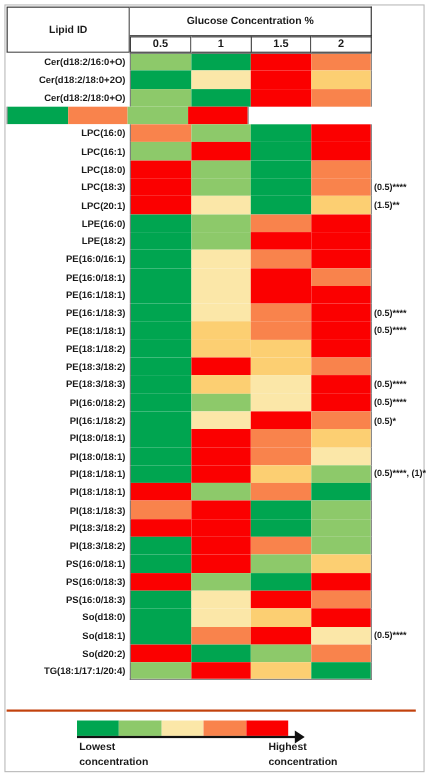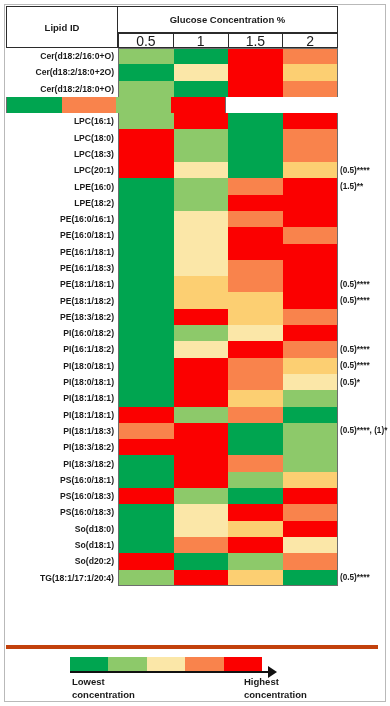--- a/index.html
+++ b/index.html
@@ -55,21 +55,21 @@
     left: 112px; top: 27px;
     width: 220px; height: 15px;
     display: flex;
   }
   .hdr-sub {
     flex: 1 1 0;
     border: 1px solid #2b2b2b;
     border-left: none;
     background: #ffffff;
     display: flex; align-items: center; justify-content: center;
-    font-size: 14px; color: #1a1a1a; font-weight: 400;
+    font-size: 10px; color: #1a1a1a; font-weight: 700;
   }
   .hdr-subrow .hdr-sub:first-child { border-left: 1px solid #2b2b2b; }
 
   
   .grid-wrap {
     position: absolute;
     left: 6px; top: 48px;
     width: 332px;
   }
   .row {
@@ -106,21 +106,21 @@
     display: flex; align-items: center;
     font-size: 8.2px; color: #1a1a1a; font-weight: 600;
     white-space: nowrap;
   }
 
   
   .legend {
     position: absolute;
     left: 6px; top: 645px;
     width: 372px; height: 52px;
-    border-top: 4px solid #c2410c;
+    border-top: 2px solid #c2410c;
   }
   .legend-bar-wrap {
     position: absolute;
     left: 64px; top: 8px;
     width: 192px; height: 14px;
     display: flex;
   }
   .legend-seg { flex: 1 1 0; height: 14px; }
   .legend-axis {
     position: absolute;
@@ -191,20 +191,29 @@
       </div>
       <div class="row">
         <div class="cells">
           <div class="cell" style="background: rgb(0, 165, 80);"></div>
           <div class="cell" style="background: rgb(249, 131, 76);"></div>
           <div class="cell" style="background: rgb(141, 201, 106);"></div>
           <div class="cell" style="background: rgb(251, 0, 0);"></div>
         </div>
       </div>
       <div class="row">
+        <div class="rowlabel">LPC(16:0)</div>
+        <div class="cells">
+          <div class="cell" style="background: rgb(249, 131, 76);"></div>
+          <div class="cell" style="background: rgb(141, 201, 106);"></div>
+          <div class="cell" style="background: rgb(0, 165, 80);"></div>
+          <div class="cell" style="background: rgb(251, 0, 0);"></div>
+        </div>
+      </div>
+      <div class="row">
         <div class="rowlabel">LPC(16:1)</div>
         <div class="cells">
           <div class="cell" style="background: rgb(141, 201, 106);"></div>
           <div class="cell" style="background: rgb(251, 0, 0);"></div>
           <div class="cell" style="background: rgb(0, 165, 80);"></div>
           <div class="cell" style="background: rgb(251, 0, 0);"></div>
         </div>
       </div>
       <div class="row">
         <div class="rowlabel">LPC(18:0)</div>
@@ -305,20 +314,29 @@
           <div class="cell" style="background: rgb(251, 0, 0);"></div>
         </div>
       </div>
       <div class="row">
         <div class="rowlabel">PE(18:3/18:2)</div>
         <div class="cells">
           <div class="cell" style="background: rgb(0, 165, 80);"></div>
           <div class="cell" style="background: rgb(251, 0, 0);"></div>
           <div class="cell" style="background: rgb(252, 207, 114);"></div>
           <div class="cell" style="background: rgb(249, 131, 76);"></div>
+        </div>
+      </div>
+      <div class="row">
+        <div class="rowlabel">PE(18:3/18:3)</div>
+        <div class="cells">
+          <div class="cell" style="background: rgb(0, 165, 80);"></div>
+          <div class="cell" style="background: rgb(252, 207, 114);"></div>
+          <div class="cell" style="background: rgb(251, 231, 168);"></div>
+          <div class="cell" style="background: rgb(251, 0, 0);"></div>
         </div>
       </div>
       <div class="row">
         <div class="rowlabel">PI(16:0/18:2)</div>
         <div class="cells">
           <div class="cell" style="background: rgb(0, 165, 80);"></div>
           <div class="cell" style="background: rgb(141, 201, 106);"></div>
           <div class="cell" style="background: rgb(251, 231, 168);"></div>
           <div class="cell" style="background: rgb(251, 0, 0);"></div>
         </div>

